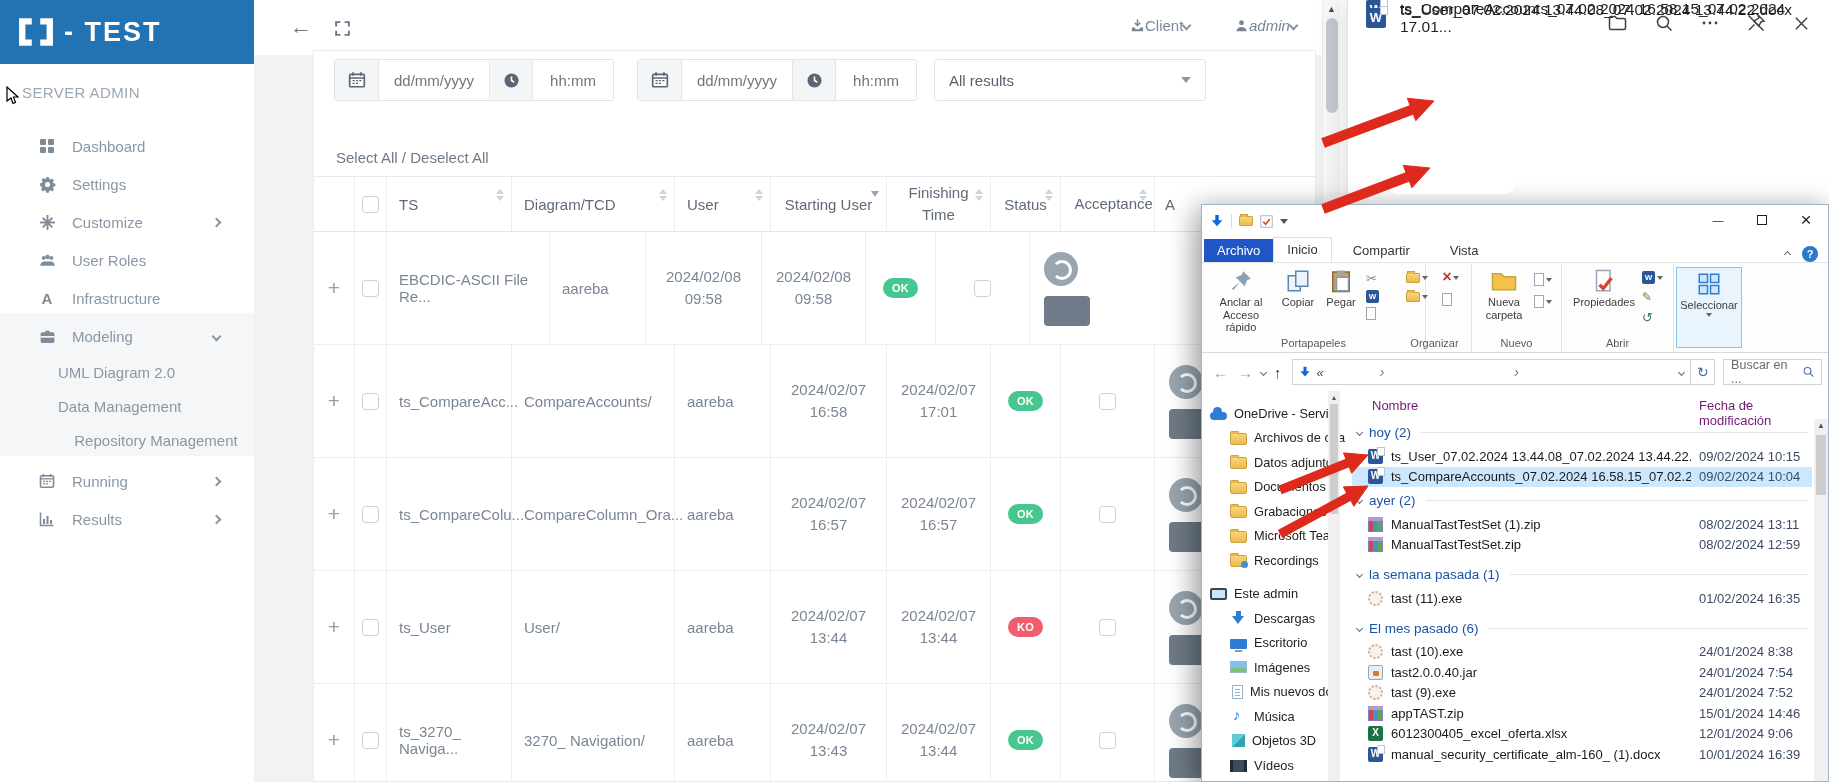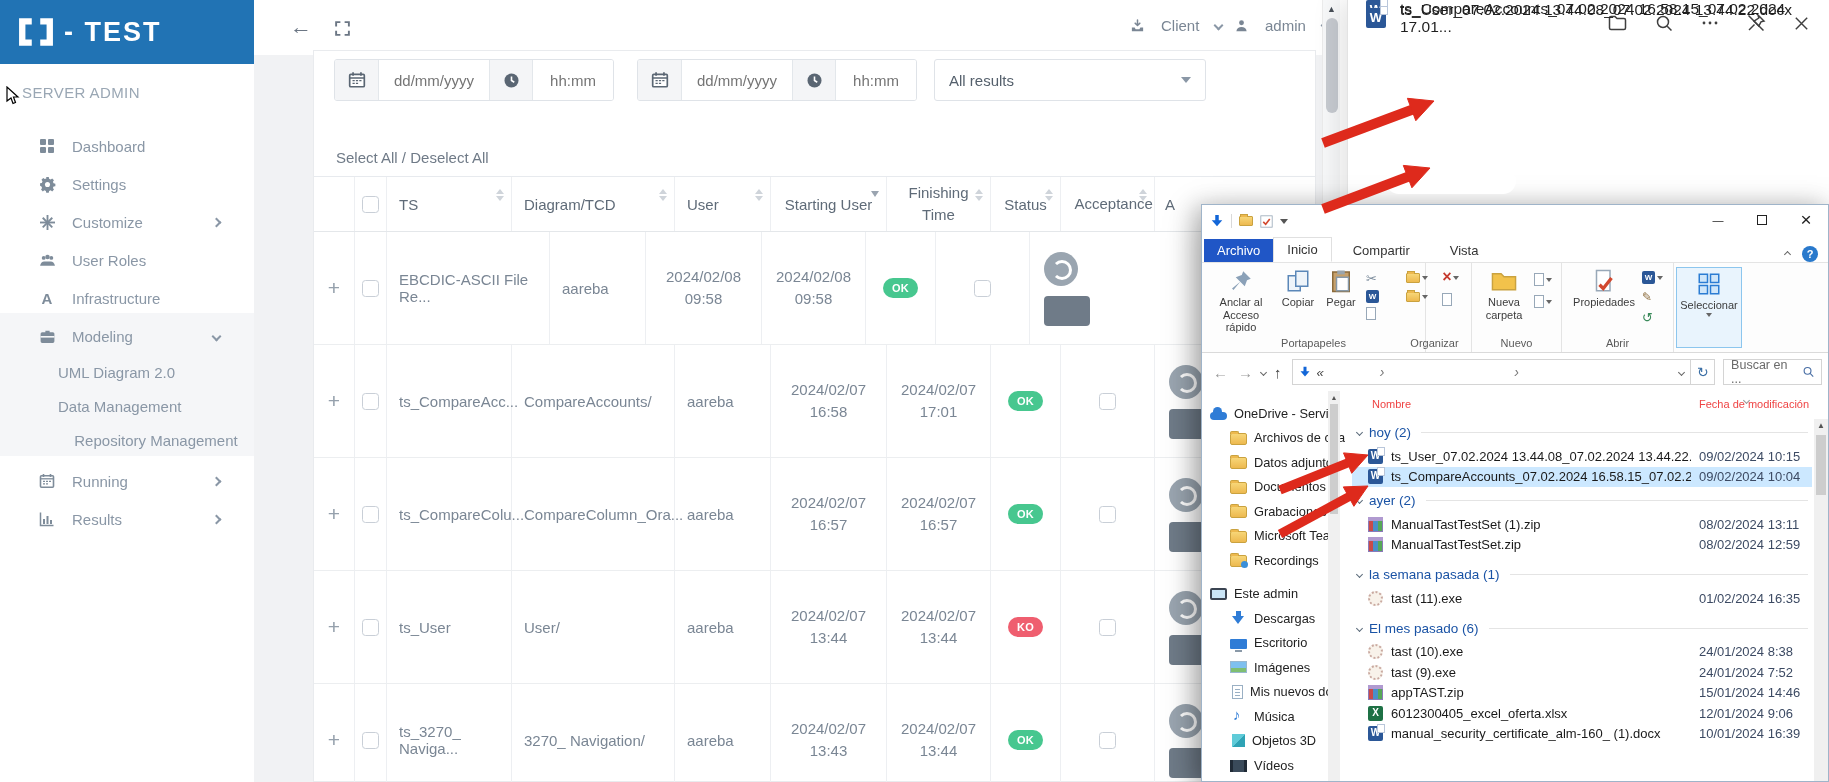--- a/index.html
+++ b/index.html
@@ -22,21 +22,21 @@
   .sitem svg{fill:#7e8c9a;}
   .sitem .achar{font-weight:bold;font-size:15px;color:#7e8c9a;}
   .sitem .chevpos{position:absolute;right:34px;}
   .ssub{padding-left:58px;height:32px;}
 
   
   .main-bg{position:absolute;left:254px;top:55px;width:1068px;height:727px;background:#f1f2f4;z-index:0;}
   .topbar{position:absolute;left:254px;top:0;width:1068px;height:55px;background:#fff;z-index:1;}
   .tb-ic{position:absolute;top:16px;color:#6b7684;font-size:22px;line-height:22px;cursor:pointer;}
   .g-back::before{content:"←";}
-  .tb-user{position:absolute;top:17px;display:flex;align-items:center;gap:16px;color:#7a8694;font-size:15px;cursor:pointer;}
+  .tb-user{position:absolute;top:17px;display:flex;align-items:center;gap:0;color:#7a8694;font-size:15px;cursor:pointer;}
   .tb-user svg{stroke:#7a8694;fill:none;stroke-width:1.6;}
   .tb-user .pfill{fill:#7a8694;stroke:none;}
 
   .card{position:absolute;left:313px;top:50px;width:1003px;height:732px;background:#fff;border:1px solid #e9ebee;z-index:1;}
 
   
   .fgroup{position:absolute;top:8px;height:42px;display:flex;border:1px solid #dfe3e8;border-radius:3px;background:#fff;overflow:hidden;}
   .fseg-ic{width:44px;background:#f4f5f7;border-right:1px solid #e3e7eb;display:flex;align-items:center;justify-content:center;}
   .fseg-ic2{border-left:1px solid #e3e7eb;}
   .fgroup input{border:none;outline:none;text-align:center;color:#9aa4b0;font-size:15px;}
@@ -180,21 +180,21 @@
   .nico.doc{width:11px;height:14px;background:#fff;border:1px solid #9ab0c4;margin-left:2px;}
   .nico.doc::before{content:"";position:absolute;left:2px;top:3px;right:2px;height:7px;background:repeating-linear-gradient(#9ab0c4 0 1px,#fff 1px 3px);}
   .nico.music::before{content:"♪";position:absolute;left:3px;top:-3px;color:#2f7cd6;font-size:15px;}
   .nico.cube{width:13px;height:13px;margin-left:2px;background:linear-gradient(135deg,#5fcbd8 50%,#2fa3b5 50%);}
   .nico.video{background:#3a4a5a;height:12px;border-left:3px solid #202a36;border-right:3px solid #202a36;margin-top:1px;}
   .navsb{position:absolute;left:126px;top:0;width:12px;bottom:0;background:#f0f0f0;}
   .navsb .btn{height:13px;text-align:center;font-size:7px;color:#555;cursor:pointer;line-height:13px;}
   .navsb .thumb{margin:0 2px;width:8px;height:110px;background:#cdcdcd;}
 
   
-  .cols{position:absolute;left:150px;right:16px;top:2px;height:26px;font-size:11px;color:#ef4444;}
+  .cols{position:absolute;left:150px;right:16px;top:2px;height:26px;font-size:13px;color:#701a75;}
   .cols .cname{position:absolute;left:20px;top:5px;cursor:pointer;}
   .cols .cdate{position:absolute;left:347px;top:5px;cursor:pointer;}
   .cols .cchev{position:absolute;left:392px;top:0px;}
   .xlist{position:absolute;left:150px;right:16px;top:28px;bottom:0;overflow:hidden;}
   .lgroup-h{display:flex;align-items:center;height:27px;font-size:13.5px;color:#1a53a5;cursor:pointer;}
   .lgroup-h .chev{border-color:#5a6a7a;margin:0 7px 0 5px;}
   .lgroup-h .rule{flex:1;height:1px;background:#e4e4e4;margin-left:10px;margin-right:4px;}
   .lrow{display:flex;align-items:center;height:20.5px;padding-left:16px;font-size:13px;color:#1a1a1a;position:relative;cursor:pointer;}
   .lrow.selected{background:#cce8ff;}
   .lrow .fico{margin-right:8px;}
@@ -223,21 +223,21 @@
         </svg>
     </span>
     <span class="tb-user" style="left:876px;">
       <svg width="15" height="15" viewBox="0 0 16 16">
           <path d="M8 2v6M5.5 5.5 8 8l2.5-2.5" stroke-linecap="round"></path>
           <path class="pfill" d="M2 10h3l1 2h4l1-2h3v4H2z"></path>
         </svg>
       <span>Client</span>
       <i class="chev d"></i>
     </span>
-    <span class="tb-user" style="left:980px;">
+    <span class="tb-user" style="left:980px;font-style:italic;">
       <svg width="15" height="15" viewBox="0 0 16 16">
           <circle class="pfill" cx="8" cy="5" r="2.6"></circle>
           <path class="pfill" d="M2.5 14c.5-3 2.6-4.4 5.5-4.4s5 1.4 5.5 4.4z"></path>
         </svg>
       <span>admin</span>
       <i class="chev d"></i>
     </span>
   </div>
 
   <div class="card">
@@ -1023,20 +1023,25 @@
             <span class="rule"></span>
           </div>
         <div>
 
         <div class="lrow">
             <span class="fico exe"></span>
             <span class="fname">tast (10).exe</span>
             <span class="fdate">24/01/2024 8:38</span>
           </div>
             <div class="lrow">
+            <span class="fico jar"></span>
+            <span class="fname">tast2.0.0.40.jar</span>
+            <span class="fdate">24/01/2024 7:54</span>
+          </div>
+            <div class="lrow">
             <span class="fico exe"></span>
             <span class="fname">tast (9).exe</span>
             <span class="fdate">24/01/2024 7:52</span>
           </div>
             <div class="lrow">
             <span class="fico zip"></span>
             <span class="fname">appTAST.zip</span>
             <span class="fdate">15/01/2024 14:46</span>
           </div>
             <div class="lrow">

